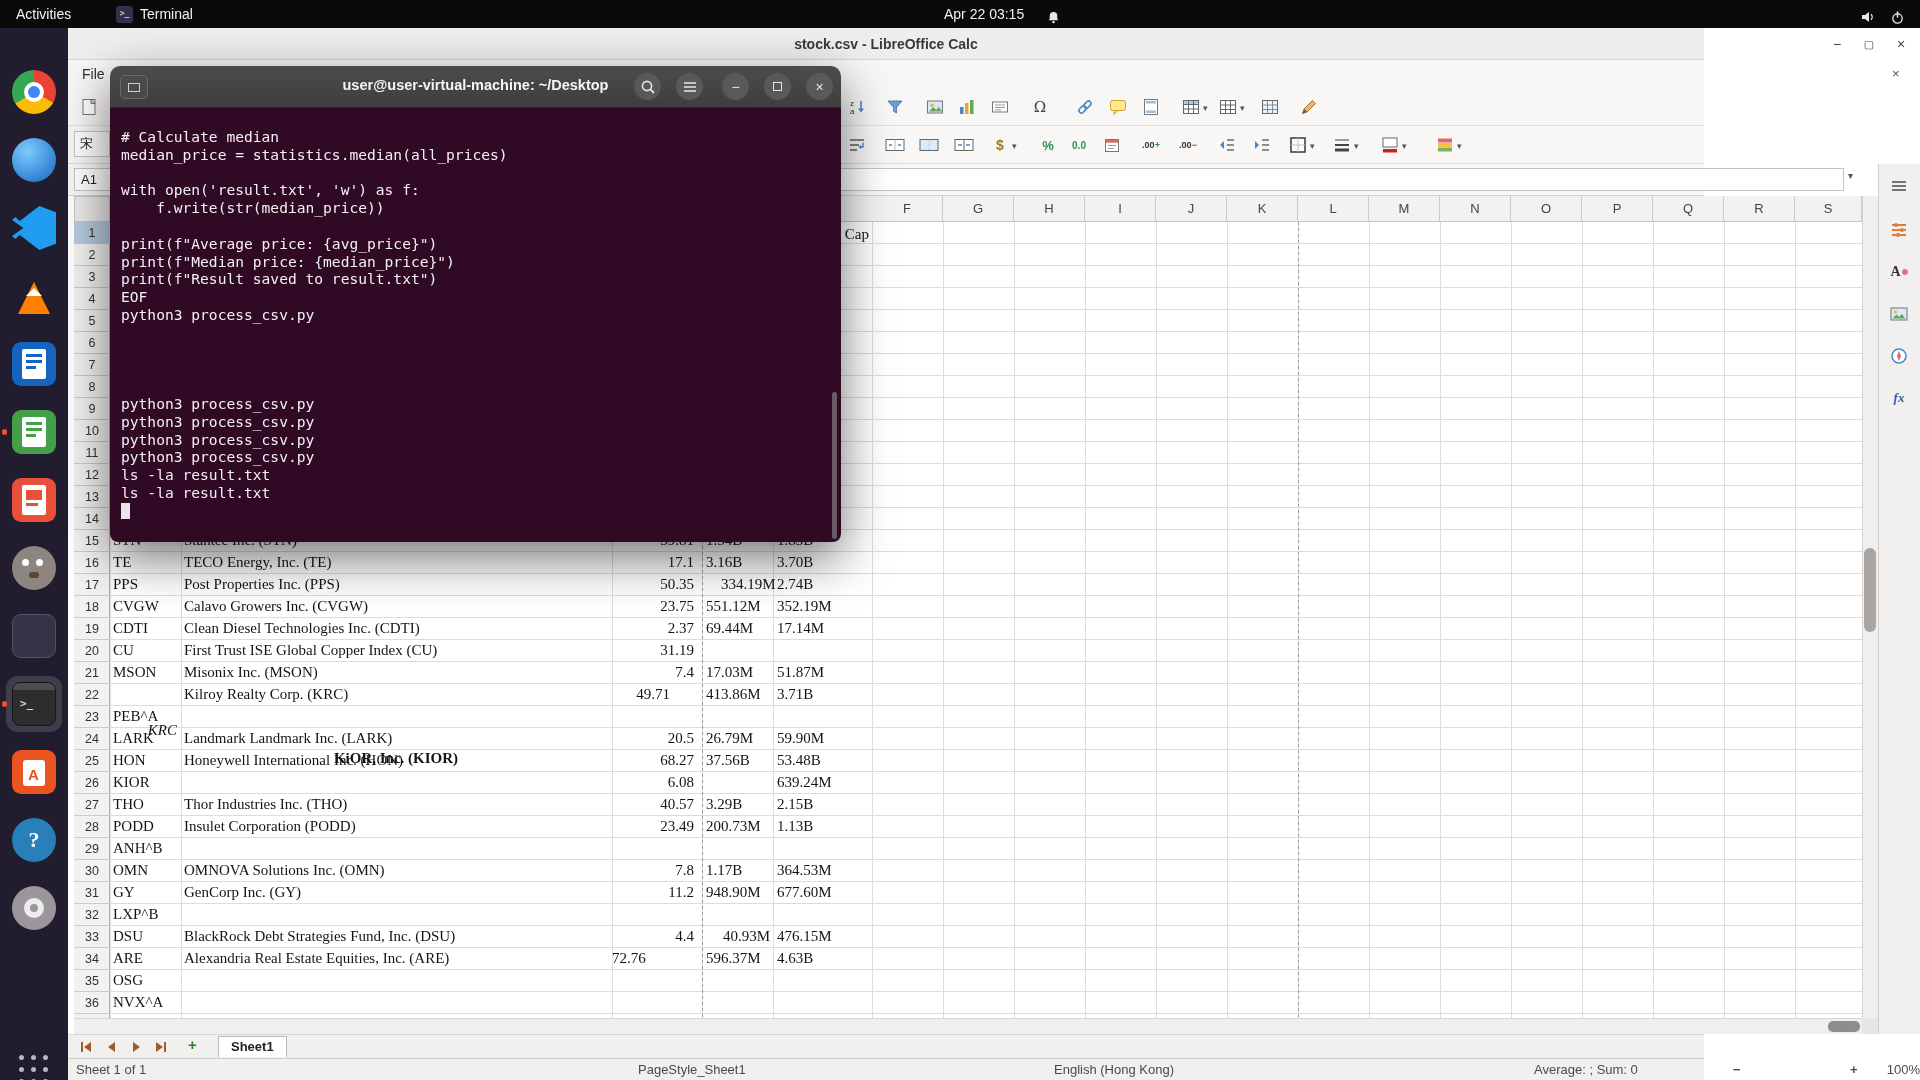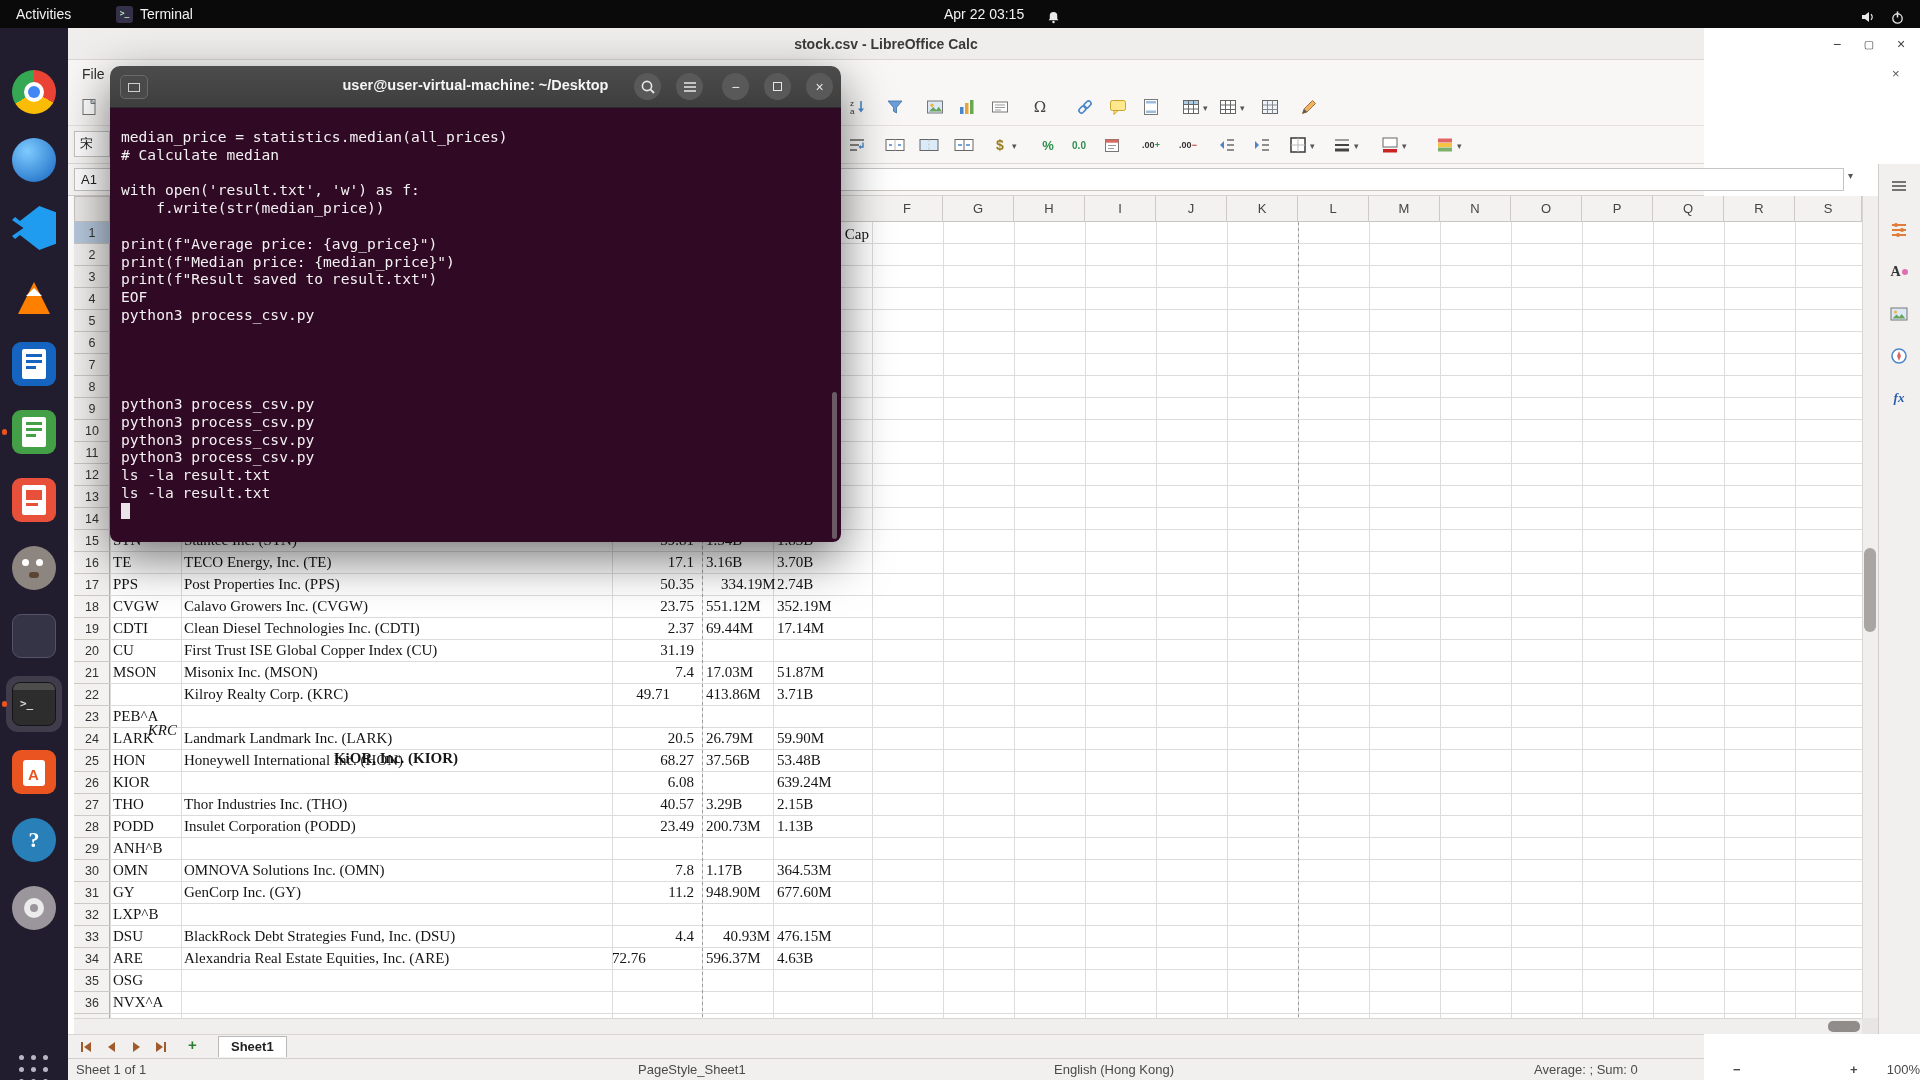--- a/index.html
+++ b/index.html
@@ -526,22 +526,22 @@
             <line x1="1" y1="10" x2="13" y2="10" stroke="#e8e8e8" stroke-width="1.6"></line>
           </svg>
         </span>
       <span class="tbtn" style="left:612px">−</span>
       <span class="tbtn" style="left:654px">
           <i class="maxglyph"></i>
         </span>
       <span class="tbtn" style="left:696px">×</span>
     </div>
     <div id="termbody">
+        <div class="tline"># Calculate median</div>
         <div class="tline">median_price = statistics.median(all_prices)</div>
-        <div class="tline"># Calculate median</div>
         <div class="tline"> </div>
         <div class="tline">with open('result.txt', 'w') as f:</div>
         <div class="tline">    f.write(str(median_price))</div>
         <div class="tline"> </div>
         <div class="tline">print(f"Average price: {avg_price}")</div>
         <div class="tline">print(f"Median price: {median_price}")</div>
         <div class="tline">print(f"Result saved to result.txt")</div>
         <div class="tline">EOF</div>
         <div class="tline">python3 process_csv.py</div>
         <div class="tline"> </div>

